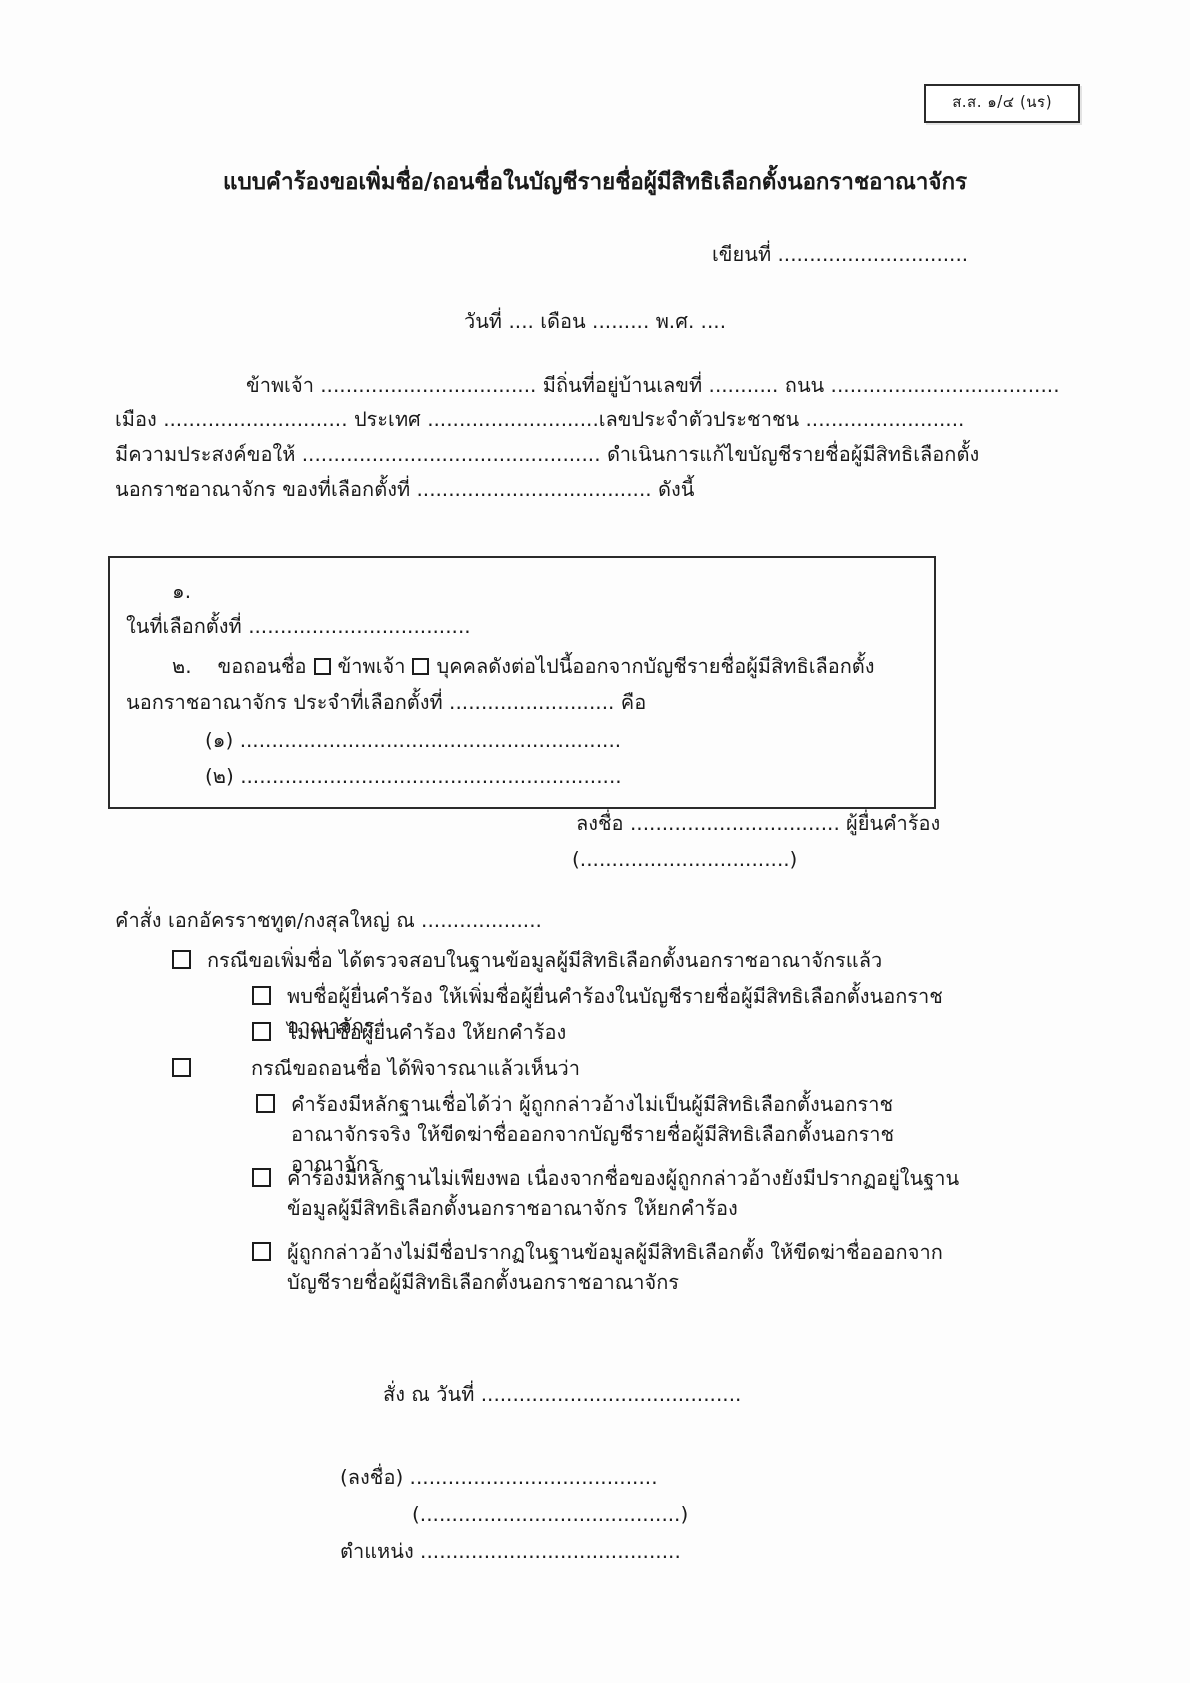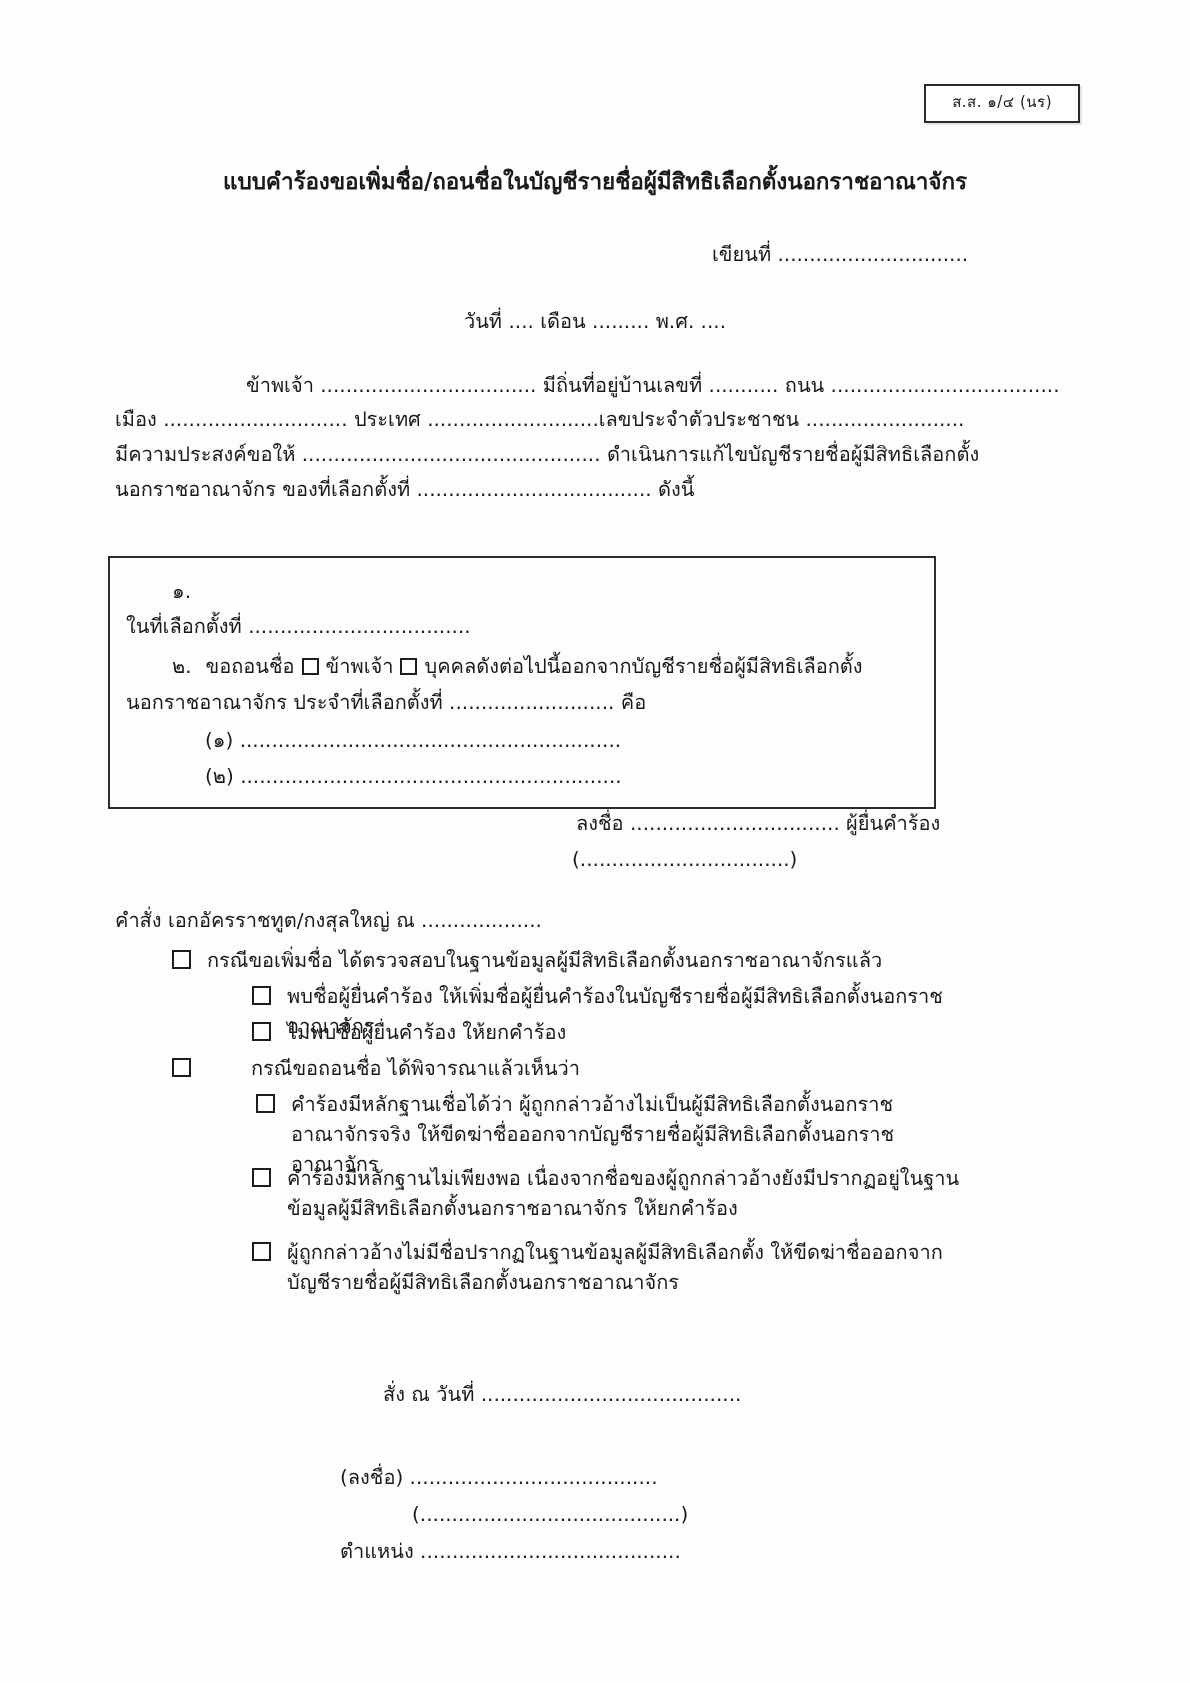--- a/index.html
+++ b/index.html
@@ -119,21 +119,21 @@
   <div class="row" style="left:115px; top:405px;">เมือง ............................. ประเทศ ...........................เลขประจำตัวประชาชน .........................</div>
   <div class="row" style="left:115px; top:440px;">มีความประสงค์ขอให้ ............................................... ดำเนินการแก้ไขบัญชีรายชื่อผู้มีสิทธิเลือกตั้ง</div>
   <div class="row" style="left:115px; top:475px;">นอกราชอาณาจักร ของที่เลือกตั้งที่ ..................................... ดังนี้</div>
 
   <div class="main-box">
     <div class="mb-line" style="left:62px; top:17px;">๑.</div>
     <div class="mb-line" style="left:16px; top:52px;">ในที่เลือกตั้งที่ ...................................</div>
 
     <div class="mb-line" style="left:62px; top:92px; display:flex; align-items:center;">
       <span>๒.</span>
-      <span style="margin-left:14px;font-family:Liberation Serif, serif;">ขอถอนชื่อ</span>
+      <span style="margin-left:26px;font-family:Liberation Serif, serif;">ขอถอนชื่อ</span>
       <span class="cb"></span>
       <span>ข้าพเจ้า</span>
       <span class="cb"></span>
       <span>บุคคลดังต่อไปนี้ออกจากบัญชีรายชื่อผู้มีสิทธิเลือกตั้ง</span>
     </div>
 
     <div class="mb-line" style="left:16px; top:128px;">นอกราชอาณาจักร ประจำที่เลือกตั้งที่ .......................... คือ</div>
     <div class="mb-line" style="left:95px; top:166px;">(๑)  ............................................................</div>
     <div class="mb-line" style="left:95px; top:202px;">(๒)  ............................................................</div>
   </div>

